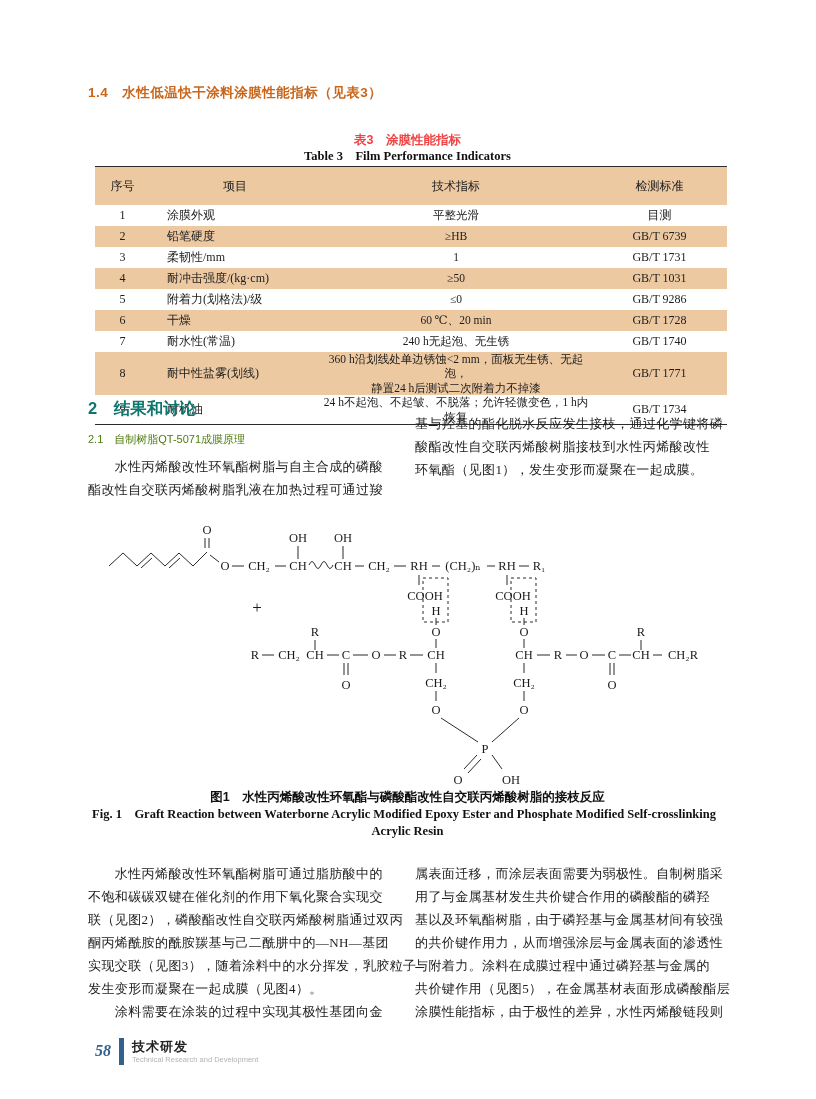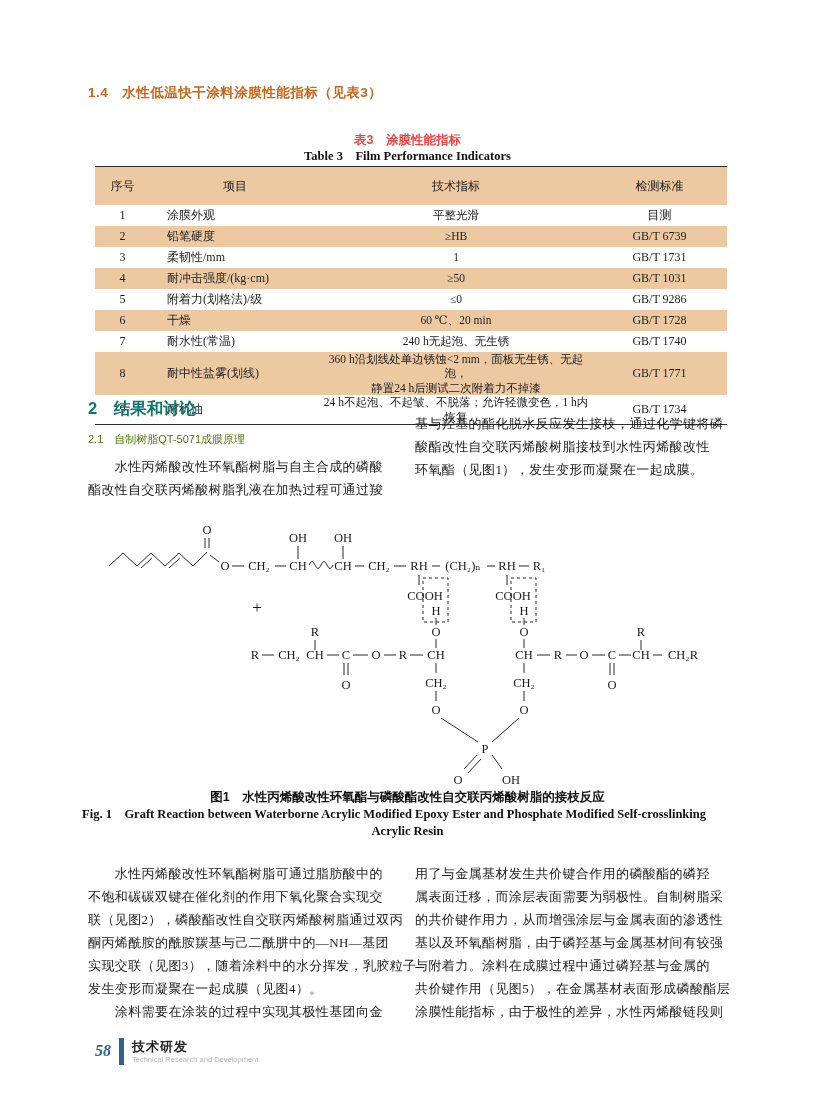--- a/index.html
+++ b/index.html
@@ -64,21 +64,21 @@
   .p-lb{left:88px;  top:862px; width:320px;}
   .p-rb{left:415px; top:862px; width:318px;}
   
   .fig-svg{position:absolute; left:95px; top:512px;}
   .figcap-zh{
     position:absolute; left:88px; top:789px; width:639px; text-align:center;
     font-family:"Liberation Sans","DejaVu Sans",sans-serif;
     font-weight:bold; font-size:12.5px; color:#111;
   }
   .figcap-en1{
-    position:absolute; left:46px; top:806px; width:696px; text-align:center;
+    position:absolute; left:56px; top:806px; width:696px; text-align:center;
     font-weight:bold; font-size:12.5px; color:#111;
   }
   .figcap-en2{
     position:absolute; left:88px; top:824px; width:639px; text-align:center;
     font-weight:bold; font-size:12.5px; color:#111;
   }
   
   .footer{position:absolute; left:95px; top:1036px; height:30px;}
   .footer .pnum{
     position:absolute; left:0; top:6px;
@@ -317,24 +317,24 @@
   <div class="para p-lb">
     <div class="tline">　　水性丙烯酸改性环氧酯树脂可通过脂肪酸中的</div>
     <div class="tline">不饱和碳碳双键在催化剂的作用下氧化聚合实现交</div>
     <div class="tline">联（见图2），磷酸酯改性自交联丙烯酸树脂通过双丙</div>
     <div class="tline">酮丙烯酰胺的酰胺羰基与己二酰肼中的—NH—基团</div>
     <div class="tline">实现交联（见图3），随着涂料中的水分挥发，乳胶粒子</div>
     <div class="tline">发生变形而凝聚在一起成膜（见图4）。</div>
     <div class="tline">　　涂料需要在涂装的过程中实现其极性基团向金</div>
   </div>
   <div class="para p-rb">
+    <div class="tline">属表面迁移，而涂层表面需要为弱极性。自制树脂采</div>
     <div class="tline">用了与金属基材发生共价键合作用的磷酸酯的磷羟</div>
-    <div class="tline">属表面迁移，而涂层表面需要为弱极性。自制树脂采</div>
+    <div class="tline">基以及环氧酯树脂，由于磷羟基与金属基材间有较强</div>
     <div class="tline">的共价键作用力，从而增强涂层与金属表面的渗透性</div>
-    <div class="tline">基以及环氧酯树脂，由于磷羟基与金属基材间有较强</div>
     <div class="tline">与附着力。涂料在成膜过程中通过磷羟基与金属的</div>
     <div class="tline">共价键作用（见图5），在金属基材表面形成磷酸酯层</div>
     <div class="tline">涂膜性能指标，由于极性的差异，水性丙烯酸链段则</div>
   </div>
 
   <div class="footer">
     <span class="pnum">58</span>
     <span class="bar"></span>
     <span class="dept-zh">技术研发</span>
     <span class="dept-en">Technical Research and Development</span>

